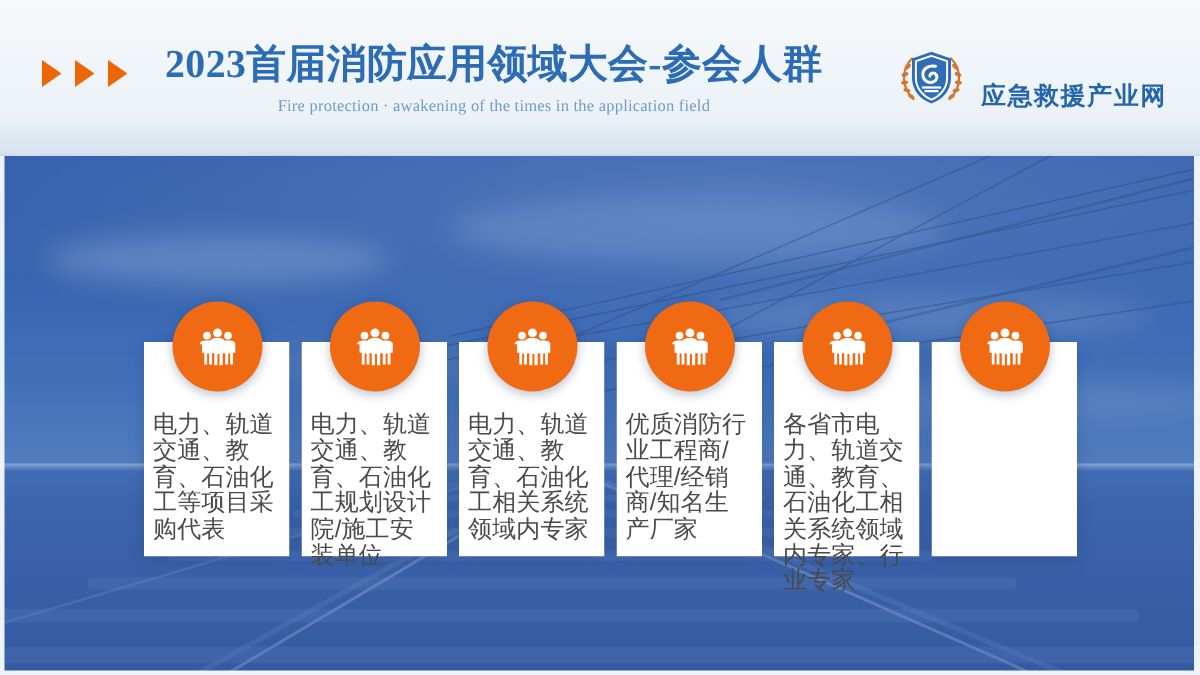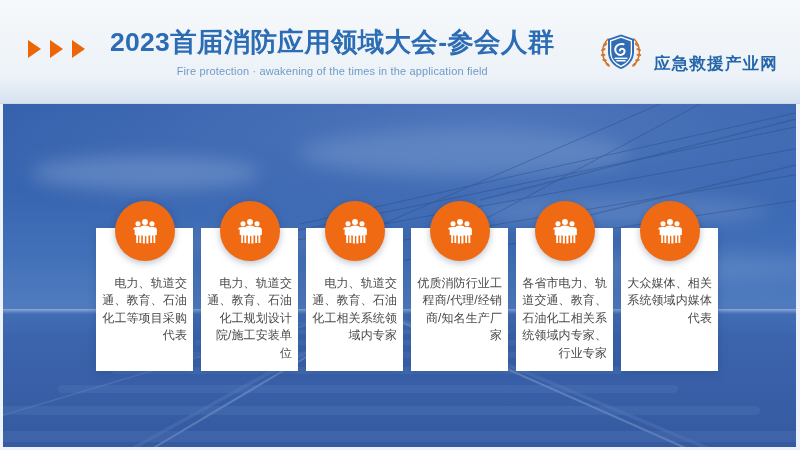--- a/index.html
+++ b/index.html
@@ -13,20 +13,21 @@
   #slide {
     position:absolute; left:0; top:0; width:800px; height:450px;
     background:#ffffff; overflow:hidden;
   }
 
   
   #header {
     position:absolute; left:0; top:0; width:800px; height:104px;
     background:linear-gradient(180deg,#f6f9fb 0%,#eef3f8 60%,#e9f0f6 100%);
     overflow:hidden;
+    font-family:Liberation Serif, serif;
   }
   
   #header-wash {
     position:absolute; left:0; bottom:0; width:800px; height:26px;
     background:linear-gradient(180deg,rgba(210,224,238,0) 0%,rgba(196,214,232,.55) 100%);
   }
   #header-rule {
     position:absolute; left:0; bottom:0; width:800px; height:1px;
     background:#cdd9e6;
   }
@@ -116,22 +117,22 @@
   .card {
     position:absolute; top:124px; width:97px; height:143px;
   }
   
   .card-body {
     position:absolute; left:0; top:0; width:97px; height:143px;
     filter:drop-shadow(0 2px 5px rgba(20,45,90,.22));
   }
   .card-text {
     position:absolute; left:6px; right:6px; top:47px;
-    text-align:right;
-    font-size:12px; line-height:17.4px;
+    text-align:left;
+    font-size:16px; line-height:17.4px;
     color:#4a4a4a;
     letter-spacing:.1px;
     word-break:break-all;
   }
   .card-icon {
     position:absolute; left:50%; top:-27px;
     transform:translateX(-50%);
     width:60px; height:60px; border-radius:50%;
     background:#ef6a12;
     box-shadow:0 2px 7px rgba(18,40,85,.30);
@@ -369,18 +370,17 @@
             <g fill="#ffffff">
               <circle cx="8.5" cy="8.2" r="3.1"></circle>
               <circle cx="25.5" cy="8.2" r="3.1"></circle>
               <circle cx="17" cy="6.0" r="3.6"></circle>
               <path d="M2.6 15.2 C2.6 13.2 4.3 12.2 8.5 12.2 C12.7 12.2 14.4 13.2 14.4 15.2 V22 h-1.9 v9.6 h-2.3 V22.6 h-1.6 v9 H6.3 V22 H4.5 v-6.8 Z"></path>
               <path d="M19.6 15.2 C19.6 13.2 21.3 12.2 25.5 12.2 C29.7 12.2 31.4 13.2 31.4 15.2 V22 h-1.9 v9.6 h-2.3 V22.6 h-1.6 v9 H23.3 V22 h-1.8 v-6.8 Z"></path>
               <path d="M10.6 14.0 C10.6 11.5 12.8 10.2 17 10.2 C21.2 10.2 23.4 11.5 23.4 14.0 V22.4 h-2.2 V32.2 h-2.6 V23.1 h-1.7 v9.1 H14.4 V22.4 h-2.1 V14.0 Z"></path>
             </g>
           </svg>
         </div>
-        <div class="card-text">大众媒体、相关系统领域内媒体代表</div>
       </div>
 
     </div>
   </div>
 </div>
 
 </body></html>

